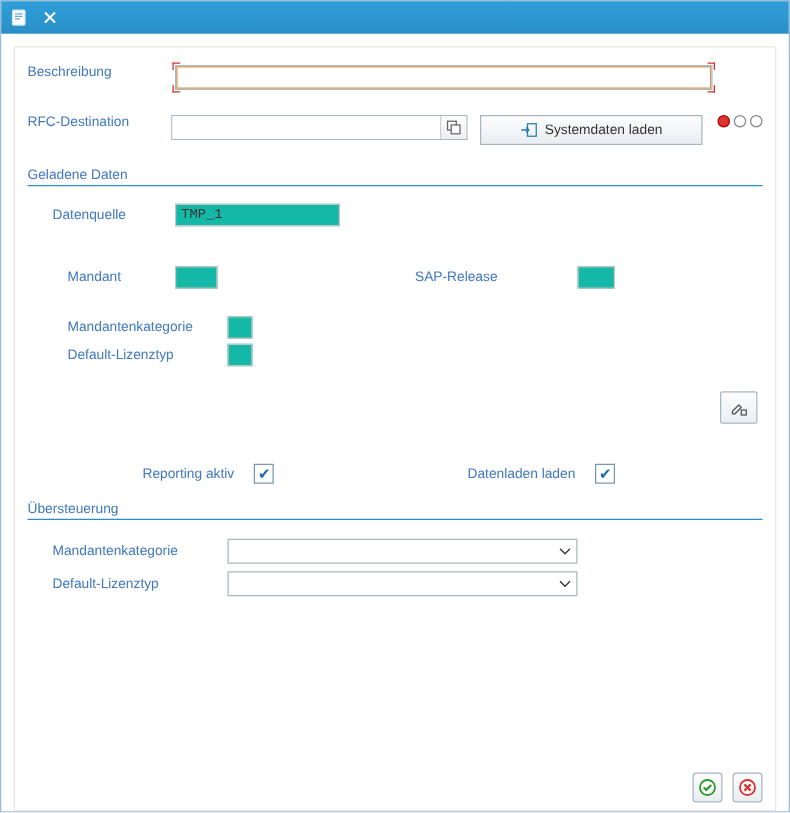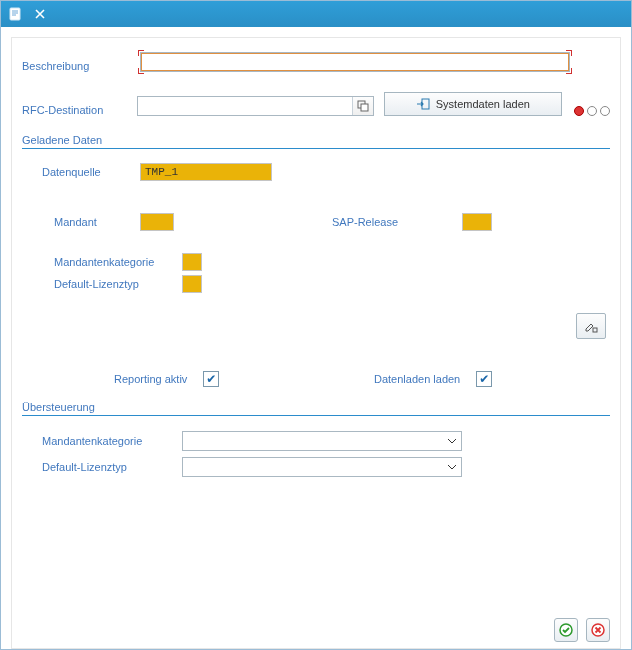--- a/index.html
+++ b/index.html
@@ -60,21 +60,21 @@
   }
   .inner-frame {
     border: 1px solid #e6e6e6;
     height: 100%;
     box-sizing: border-box;
     padding: 14px 10px 4px 10px;
     position: relative;
   }
   .row {
     display: flex;
-    align-items: flex-end;
+    align-items: flex-start;
     margin-bottom: 10px;
   }
   .label {
     width: 118px;
     color: #4178be;
   }
   .input-highlight {
     flex: 1;
     max-width: 430px;
     height: 20px;
@@ -158,21 +158,21 @@
   .field-row {
     display:flex;
     align-items:center;
     height:22px;
   }
   .field-row .flabel {
     width:118px;
     color:#4178be;
   }
   .ro-field {
-    background:#eab308;
+    background:#14b8a6;
     border:1px solid #c4c4c4;
     height:18px;
     box-sizing:border-box;
     padding: 0 4px;
     display:inline-block;
     font-family: "Courier New", monospace;
     letter-spacing: 0px;
     line-height: 16px;
     color:#333;
   }

